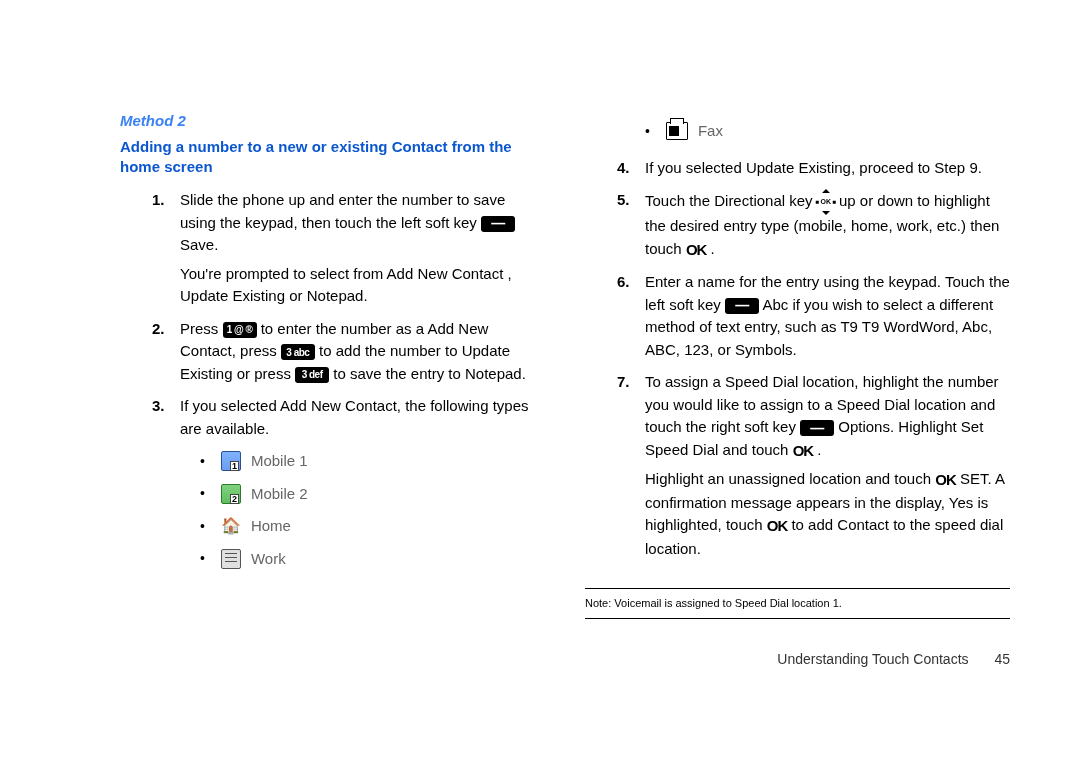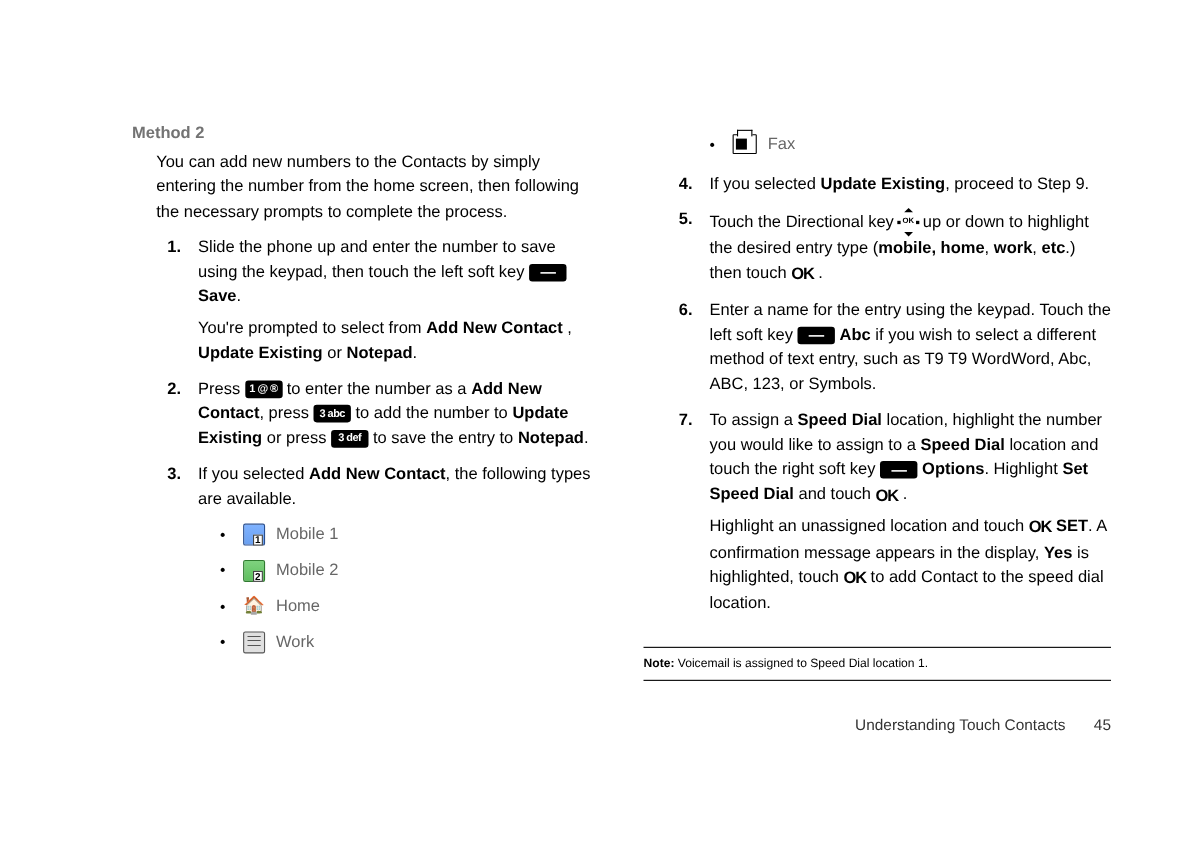--- a/index.html
+++ b/index.html
@@ -16,21 +16,22 @@
     display: flex;
     gap: 40px;
   }
   .col {
     width: 440px;
     font-size: 15px;
     line-height: 1.5;
   }
   .method-title {
     font-weight: bold;
-    color: #737373;
+    font-style: italic;
+    color: #3b82f6;
     margin-bottom: 4px;
   }
   .subhead {
     font-weight: bold;
     color: #0b57d0;
     margin-bottom: 12px;
     line-height: 1.35;
   }
   .intro {
     margin: 0 0 10px 22px;
@@ -44,21 +45,21 @@
     position: relative;
     padding-left: 28px;
     margin-bottom: 10px;
   }
   ol.steps > li .num {
     position: absolute;
     left: 0;
     top: 0;
     font-weight: bold;
   }
-  .bold { font-weight: bold; }
+  .bold { font-weight: normal; }
   .sub {
     margin-top: 6px;
   }
   ul.types {
     list-style: none;
     margin: 8px 0 0 0;
     padding: 0 0 0 20px;
   }
   ul.types li {
     margin: 10px 0;
@@ -168,21 +169,21 @@
   .ico-fax::before{content:""; position:absolute; top:-5px; left:3px; right:3px; height:5px; background:#fff; border:1px solid #000; border-bottom:none;}
   .ico-fax::after{content:""; position:absolute; left:2px; right:8px; top:3px; bottom:3px; background:#000;}
 </style>
 </head>
 <body>
 
 <div class="page">
 
   <div class="col">
     <div class="method-title">Method 2</div>
-    <p class="intro">You can add new numbers to the Contacts by simply entering the number from the home screen, then following the necessary prompts to complete the process.</p>
+    <div class="subhead">Adding a number to a new or existing Contact from the home screen</div>
 
     <ol class="steps">
 
       <li>
         <span class="num">1.</span>
         <span>Slide the phone up and enter the number to save using the keypad, then touch the left soft key </span>
         <span class="key dash"></span>
         <span class="bold"> Save</span><span>.</span>
         <div class="sub">
           <span>You're prompted to select from </span><span class="bold">Add New Contact</span><span> , </span><span class="bold">Update Existing</span><span> or </span><span class="bold">Notepad</span><span>.</span>

